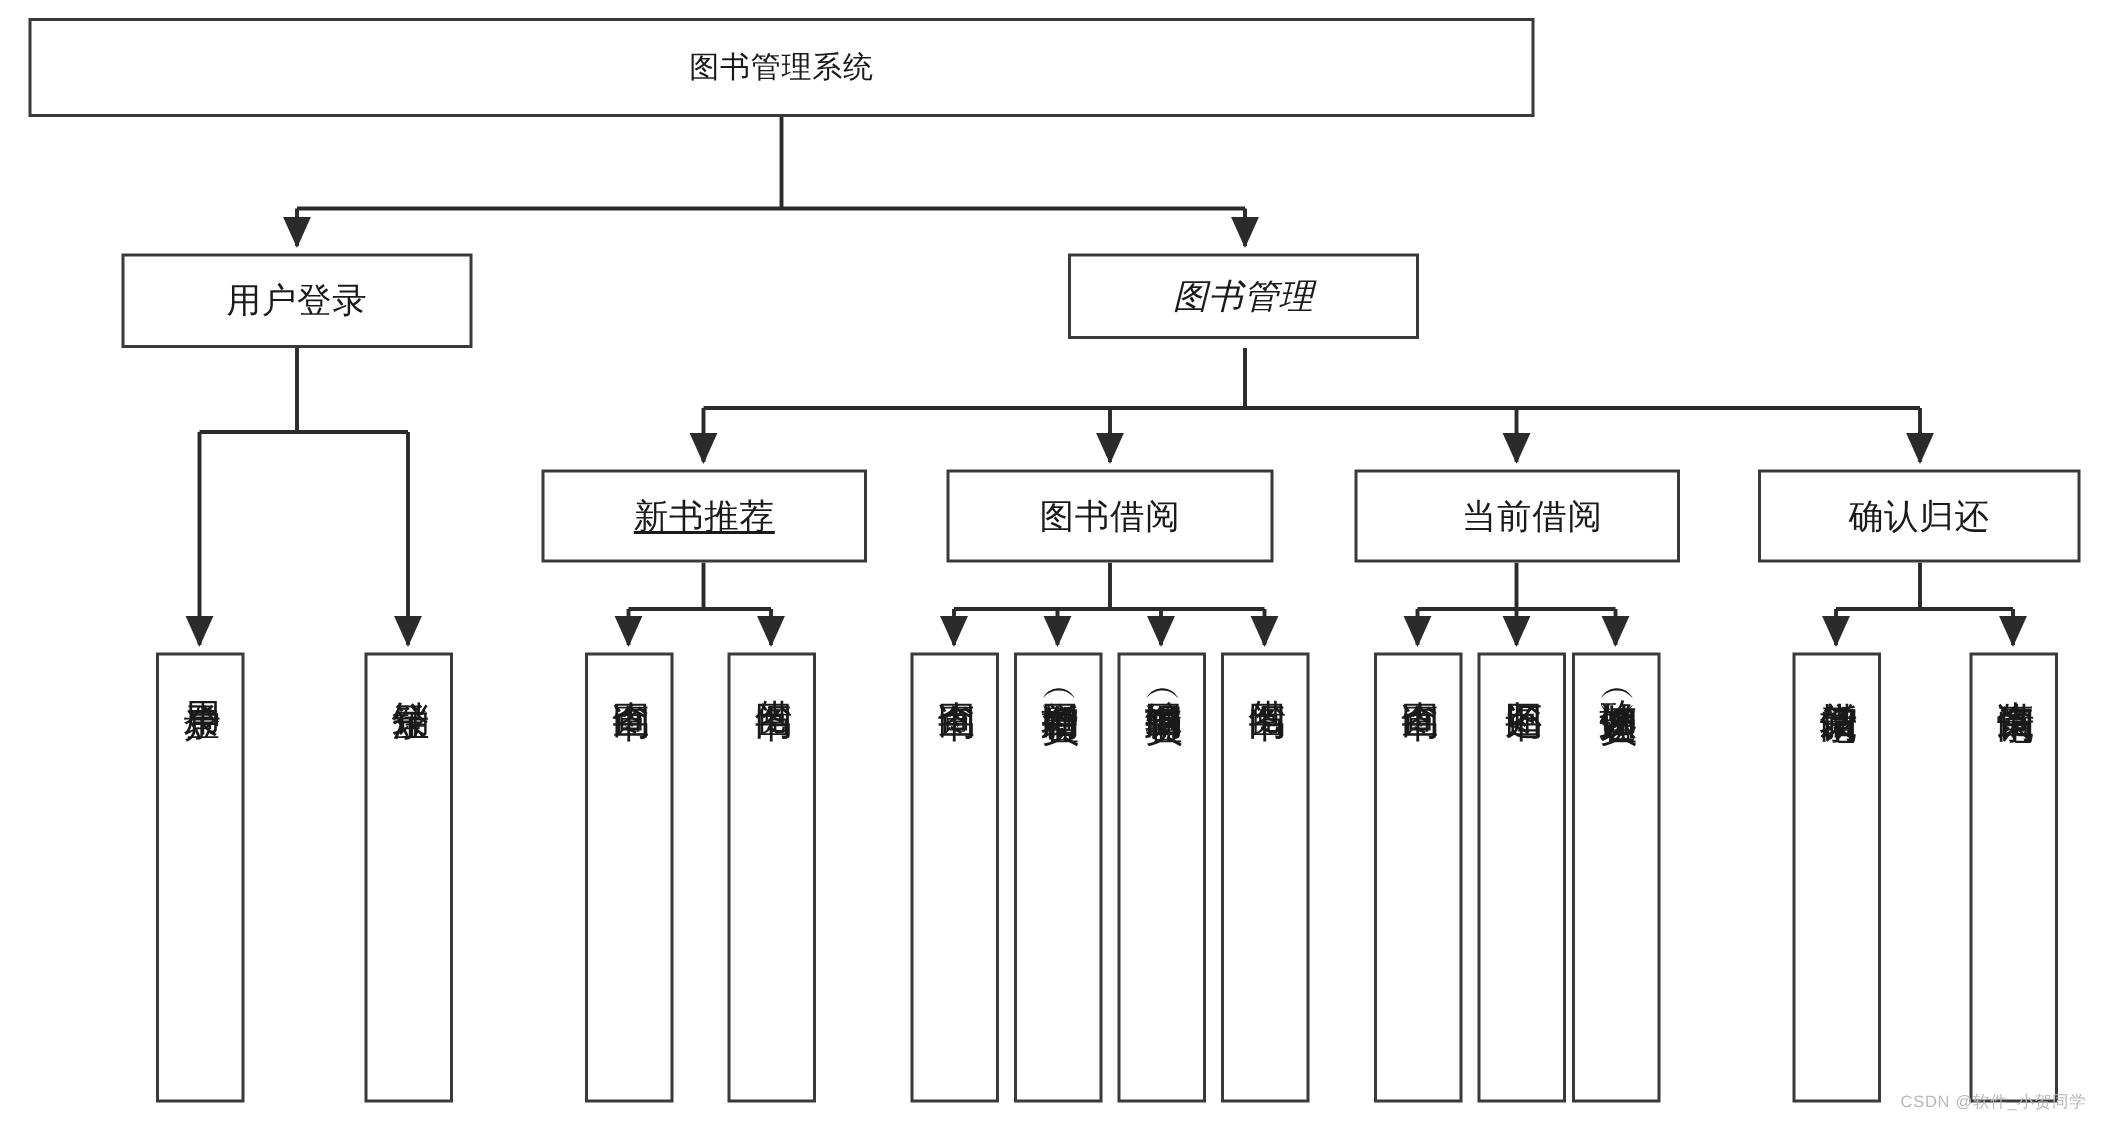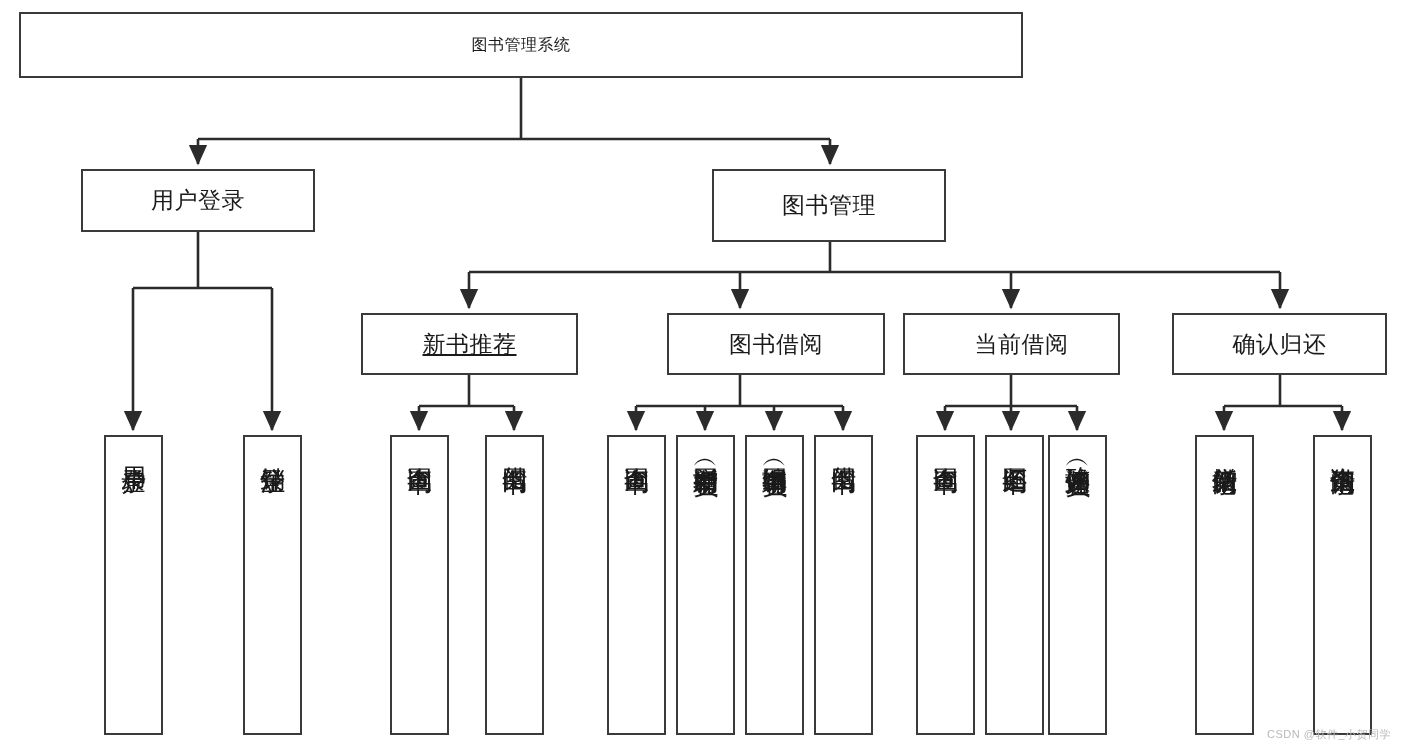--- a/index.html
+++ b/index.html
@@ -31,21 +31,21 @@
     display: block;
     text-align: center;
     line-height: 1.15;
     letter-spacing: 0.5px;
   }
   
   .node.h .label {
     font-size: 23px;
   }
   .node.root .label {
-    font-size: 16px;
+    font-size: 20px;
   }
   
   .node.v {
     align-items: flex-start;
     padding-top: 10px;
   }
   .node.v .label {
     writing-mode: vertical-rl;
     text-orientation: upright;
     font-size: 25px;
@@ -126,28 +126,28 @@
     </g>
   </svg>
 
   <div class="node h root" style="left:19px; top:12px; width:1004px; height:66px;">
     <span class="label">图书管理系统</span>
   </div>
 
   <div class="node h" style="left:81px; top:169px; width:234px; height:63px;">
     <span class="label">用户登录</span>
   </div>
-  <div class="node h" style="left:712px; top:169px; width:234px; height:73px;">
+  <div class="node h" style="left:712px; top:169px; width:234px; height:57px;font-style:italic;">
     <span class="label">图书管理</span>
   </div>
 
   <div class="node h" style="left:361px; top:313px; width:217px; height:62px;text-decoration:underline;">
     <span class="label">新书推荐</span>
   </div>
-  <div class="node h" style="left:631px; top:313px; width:218px; height:62px;margin-left:36px;">
+  <div class="node h" style="left:631px; top:313px; width:218px; height:62px;">
     <span class="label">图书借阅</span>
   </div>
   <div class="node h" style="left:903px; top:313px; width:217px; height:62px;padding-left:20px;">
     <span class="label">当前借阅</span>
   </div>
   <div class="node h" style="left:1172px; top:313px; width:215px; height:62px;">
     <span class="label">确认归还</span>
   </div>
 
   <div class="node v" style="left:104px; top:435px; width:59px; height:300px;">

